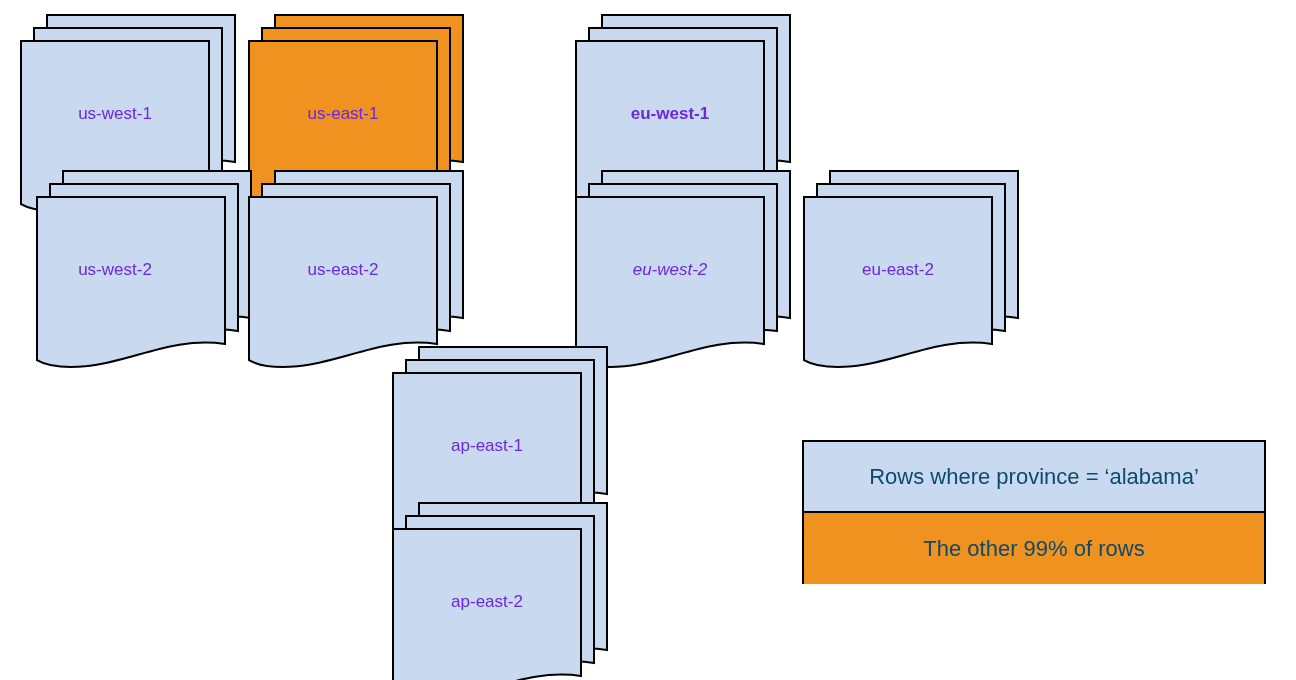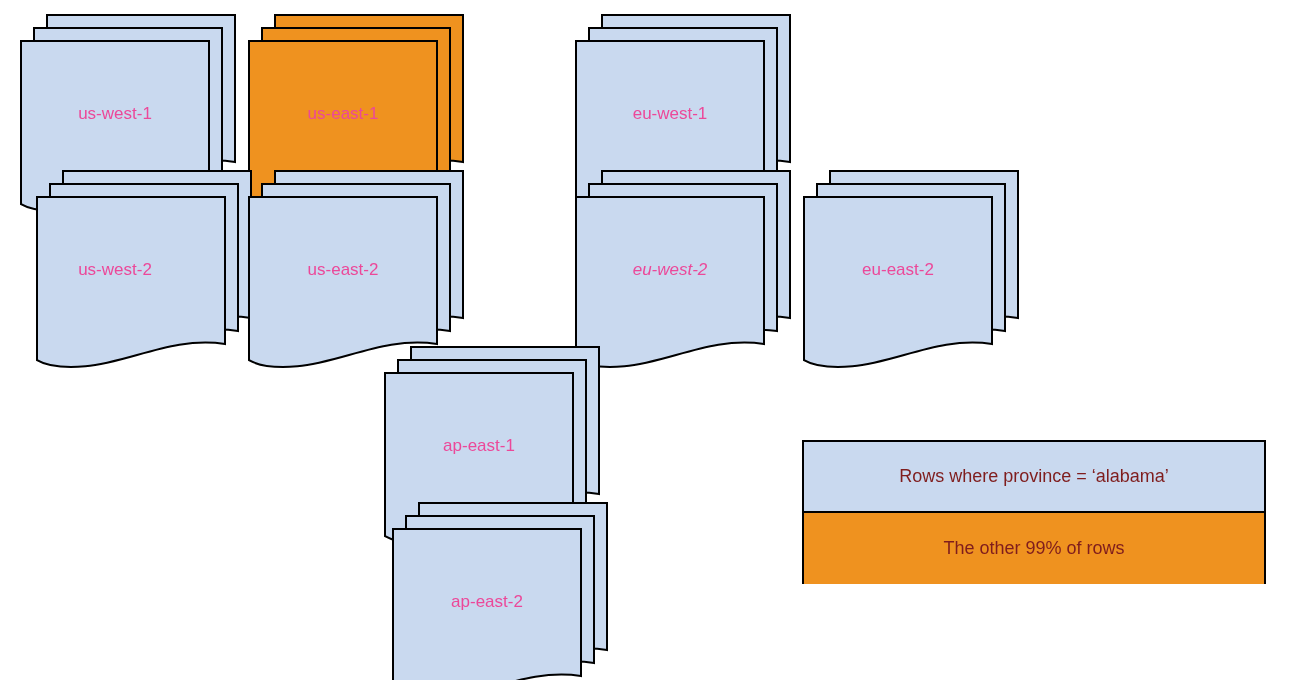--- a/index.html
+++ b/index.html
@@ -31,39 +31,39 @@
     stroke: #000000;
     stroke-width: 2;
     stroke-linejoin: miter;
   }
   .stack-label {
     position: absolute;
     left: 0;
     width: 190px;
     text-align: center;
     font-size: 17px;
-    color: #ec4899;
+    color: #6d28d9;
     line-height: 1;
     white-space: nowrap;
     pointer-events: none;
   }
 
   
   .legend {
     position: absolute;
     border: 2px solid #000000;
     box-sizing: border-box;
   }
   .legend-row {
     display: flex;
     align-items: center;
     justify-content: center;
     box-sizing: border-box;
-    font-size: 18px;
-    color: #7f1d1d;
+    font-size: 22px;
+    color: #0c4a6e;
   }
   .legend-row.row-top {
     border-bottom: 2px solid #000000;
   }
 </style>
 </head>
 <body>
 
 <div id="canvas">
     <div class="stack" style="left: 20px; top: 14px; width: 218px; height: 202px;">
@@ -81,21 +81,21 @@
         <path d="M 1 1 L 189 1 L 189 148 C 136.79999999999998 140.2, 95 166.2, 49.4 170.36 C 30.400000000000002 171.92000000000002, 13.3 171.4, 1 164.12 Z" class="doc-shape" fill="#ef921f" transform="translate(0,26)"></path>
       </svg>
       <div class="stack-label" style="top: 91.12px;">us-east-1</div>
     </div>
     <div class="stack" style="left: 575px; top: 14px; width: 218px; height: 202px;">
       <svg width="218" height="202">
         <path d="M 1 1 L 189 1 L 189 148 C 136.79999999999998 140.2, 95 166.2, 49.4 170.36 C 30.400000000000002 171.92000000000002, 13.3 171.4, 1 164.12 Z" class="doc-shape" fill="#c9d9ef" transform="translate(26,0)"></path>
         <path d="M 1 1 L 189 1 L 189 148 C 136.79999999999998 140.2, 95 166.2, 49.4 170.36 C 30.400000000000002 171.92000000000002, 13.3 171.4, 1 164.12 Z" class="doc-shape" fill="#c9d9ef" transform="translate(13,13)"></path>
         <path d="M 1 1 L 189 1 L 189 148 C 136.79999999999998 140.2, 95 166.2, 49.4 170.36 C 30.400000000000002 171.92000000000002, 13.3 171.4, 1 164.12 Z" class="doc-shape" fill="#c9d9ef" transform="translate(0,26)"></path>
       </svg>
-      <div class="stack-label" style="top: 91.12px;">eu-west-1</div>
+      <div class="stack-label" style="top: 91.12px; font-weight: bold;">eu-west-1</div>
     </div>
     <div class="stack" style="left: 20px; top: 170px; width: 218px; height: 202px; padding-left: 16px;">
       <svg width="218" height="202">
         <path d="M 1 1 L 189 1 L 189 148 C 136.79999999999998 140.2, 95 166.2, 49.4 170.36 C 30.400000000000002 171.92000000000002, 13.3 171.4, 1 164.12 Z" class="doc-shape" fill="#c9d9ef" transform="translate(26,0)"></path>
         <path d="M 1 1 L 189 1 L 189 148 C 136.79999999999998 140.2, 95 166.2, 49.4 170.36 C 30.400000000000002 171.92000000000002, 13.3 171.4, 1 164.12 Z" class="doc-shape" fill="#c9d9ef" transform="translate(13,13)"></path>
         <path d="M 1 1 L 189 1 L 189 148 C 136.79999999999998 140.2, 95 166.2, 49.4 170.36 C 30.400000000000002 171.92000000000002, 13.3 171.4, 1 164.12 Z" class="doc-shape" fill="#c9d9ef" transform="translate(0,26)"></path>
       </svg>
       <div class="stack-label" style="top: 91.12px;">us-west-2</div>
     </div>
     <div class="stack" style="left: 248px; top: 170px; width: 218px; height: 202px;">
@@ -115,21 +115,21 @@
       <div class="stack-label" style="top: 91.12px;">eu-west-2</div>
     </div>
     <div class="stack" style="left: 803px; top: 170px; width: 218px; height: 202px;">
       <svg width="218" height="202">
         <path d="M 1 1 L 189 1 L 189 148 C 136.79999999999998 140.2, 95 166.2, 49.4 170.36 C 30.400000000000002 171.92000000000002, 13.3 171.4, 1 164.12 Z" class="doc-shape" fill="#c9d9ef" transform="translate(26,0)"></path>
         <path d="M 1 1 L 189 1 L 189 148 C 136.79999999999998 140.2, 95 166.2, 49.4 170.36 C 30.400000000000002 171.92000000000002, 13.3 171.4, 1 164.12 Z" class="doc-shape" fill="#c9d9ef" transform="translate(13,13)"></path>
         <path d="M 1 1 L 189 1 L 189 148 C 136.79999999999998 140.2, 95 166.2, 49.4 170.36 C 30.400000000000002 171.92000000000002, 13.3 171.4, 1 164.12 Z" class="doc-shape" fill="#c9d9ef" transform="translate(0,26)"></path>
       </svg>
       <div class="stack-label" style="top: 91.12px;">eu-east-2</div>
     </div>
-    <div class="stack" style="left: 384px; top: 346px; width: 218px; height: 202px;">
+    <div class="stack" style="left: 392px; top: 346px; width: 218px; height: 202px;">
       <svg width="218" height="202">
         <path d="M 1 1 L 189 1 L 189 148 C 136.79999999999998 140.2, 95 166.2, 49.4 170.36 C 30.400000000000002 171.92000000000002, 13.3 171.4, 1 164.12 Z" class="doc-shape" fill="#c9d9ef" transform="translate(26,0)"></path>
         <path d="M 1 1 L 189 1 L 189 148 C 136.79999999999998 140.2, 95 166.2, 49.4 170.36 C 30.400000000000002 171.92000000000002, 13.3 171.4, 1 164.12 Z" class="doc-shape" fill="#c9d9ef" transform="translate(13,13)"></path>
         <path d="M 1 1 L 189 1 L 189 148 C 136.79999999999998 140.2, 95 166.2, 49.4 170.36 C 30.400000000000002 171.92000000000002, 13.3 171.4, 1 164.12 Z" class="doc-shape" fill="#c9d9ef" transform="translate(0,26)"></path>
       </svg>
       <div class="stack-label" style="top: 91.12px;">ap-east-1</div>
     </div>
     <div class="stack" style="left: 392px; top: 502px; width: 218px; height: 202px;">
       <svg width="218" height="202">
         <path d="M 1 1 L 189 1 L 189 148 C 136.79999999999998 140.2, 95 166.2, 49.4 170.36 C 30.400000000000002 171.92000000000002, 13.3 171.4, 1 164.12 Z" class="doc-shape" fill="#c9d9ef" transform="translate(26,0)"></path>

